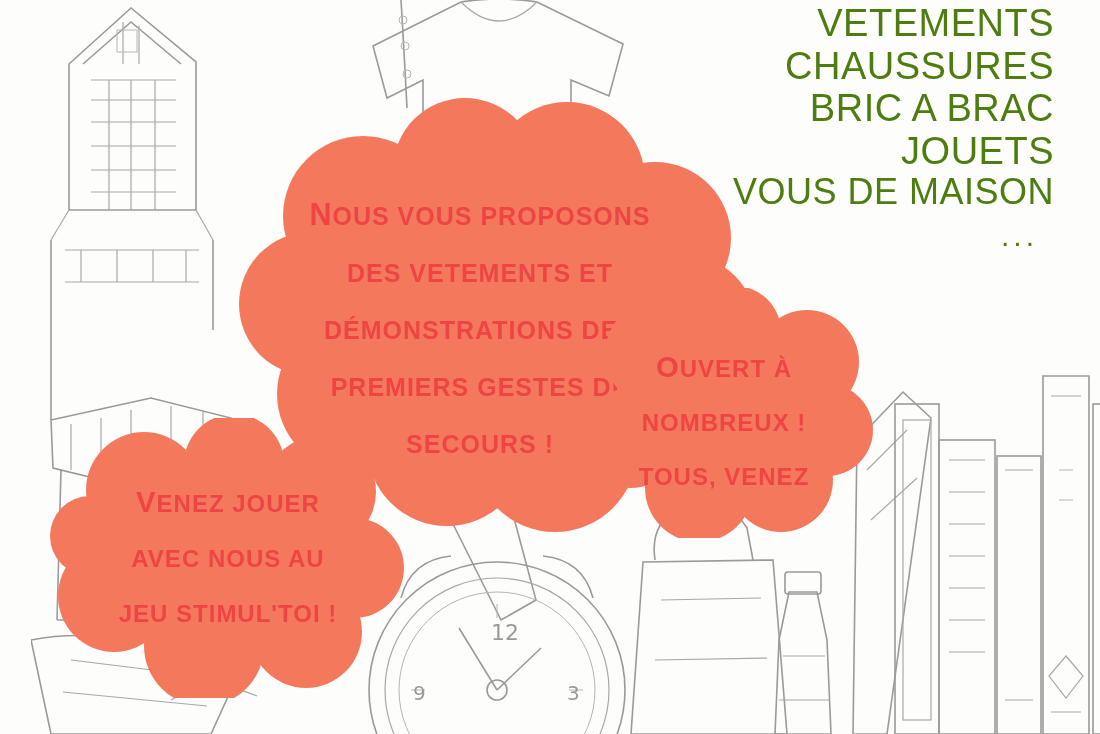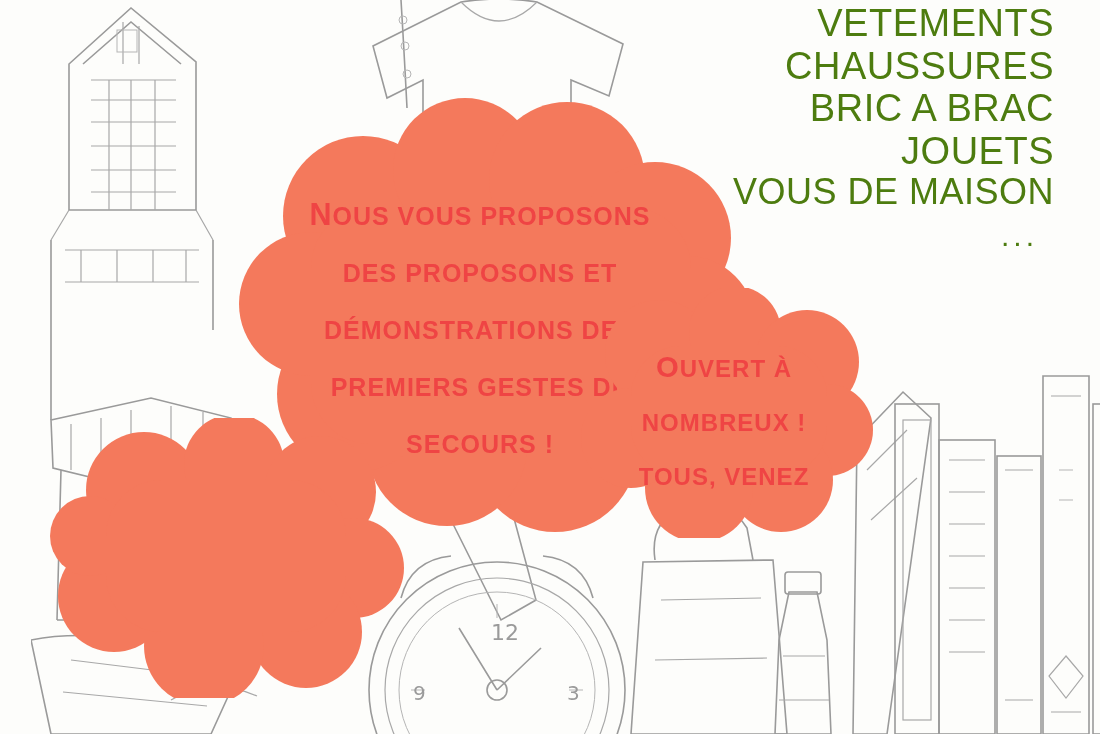--- a/index.html
+++ b/index.html
@@ -260,21 +260,21 @@
         <circle cx="232" cy="348" r="80"></circle>
         <circle cx="140" cy="296" r="78"></circle>
         <circle cx="96" cy="206" r="72"></circle>
         <rect x="96" y="110" width="380" height="236" rx="60"></rect>
         <circle cx="110" cy="392" r="34"></circle>
         <circle cx="66" cy="424" r="20"></circle>
       </g>
     </svg>
     <div class="cloud-text">
       <span class="line"><span class="cap">N</span><span>OUS VOUS PROPOSONS</span></span>
-      <span class="line">DES PROPOSONS ET</span>
+      <span class="line">DES VETEMENTS ET</span>
       <span class="line">DÉMONSTRATIONS DES</span>
       <span class="line">PREMIERS GESTES DE</span>
       <span class="line">SECOURS !</span>
     </div>
   </div>
 
   <div class="cloud" id="cloud-open">
     <svg viewBox="0 0 298 250" xmlns="http://www.w3.org/2000/svg">
       <g fill="#f4795c">
         <circle cx="84" cy="66" r="54"></circle>
@@ -301,15 +301,20 @@
         <circle cx="186" cy="46" r="50"></circle>
         <circle cx="272" cy="74" r="56"></circle>
         <circle cx="306" cy="150" r="50"></circle>
         <circle cx="258" cy="214" r="56"></circle>
         <circle cx="156" cy="228" r="60"></circle>
         <circle cx="66" cy="178" r="56"></circle>
         <circle cx="42" cy="118" r="40"></circle>
         <rect x="58" y="62" width="240" height="152" rx="56"></rect>
       </g>
     </svg>
+    <div class="cloud-text">
+      <span class="line"><span class="cap">V</span><span>ENEZ JOUER</span></span>
+      <span class="line">AVEC NOUS AU</span>
+      <span class="line">JEU STIMUL'TOI !</span>
+    </div>
   </div>
 
 </div>
 
 </body></html>

